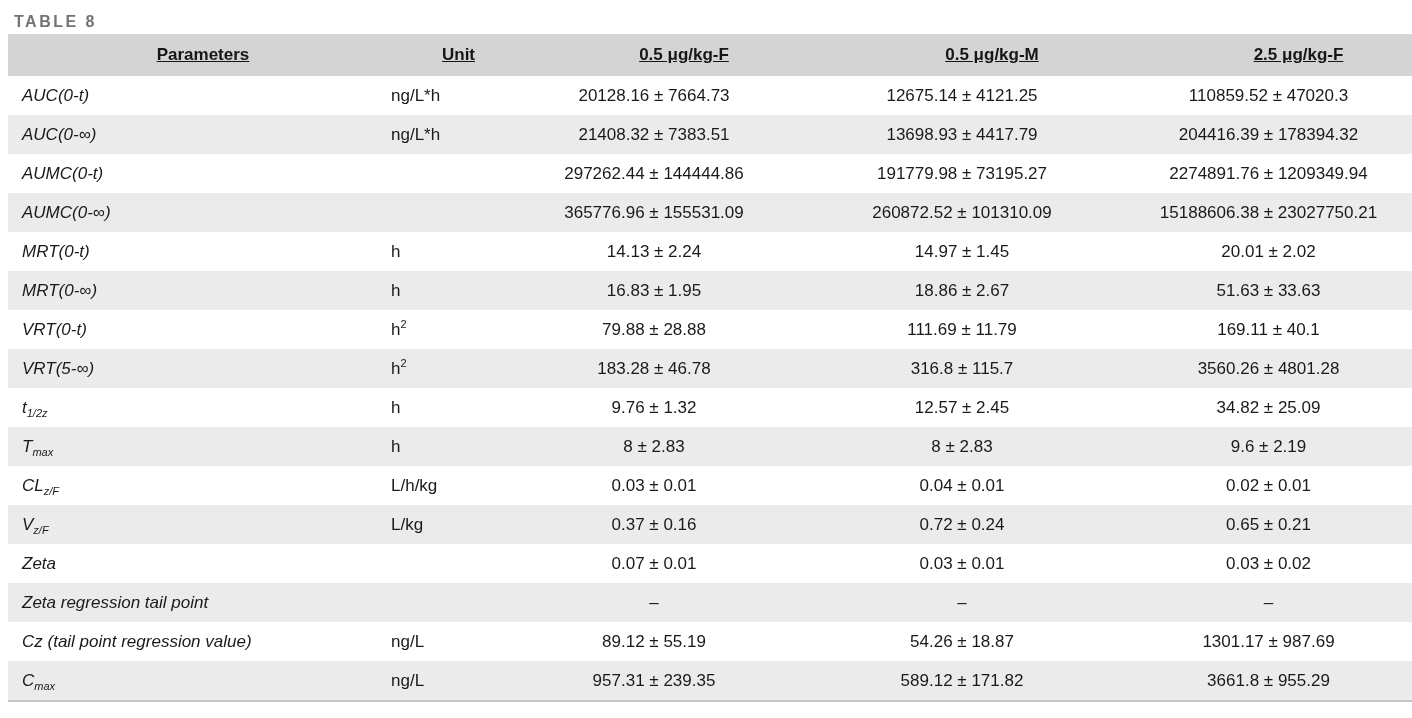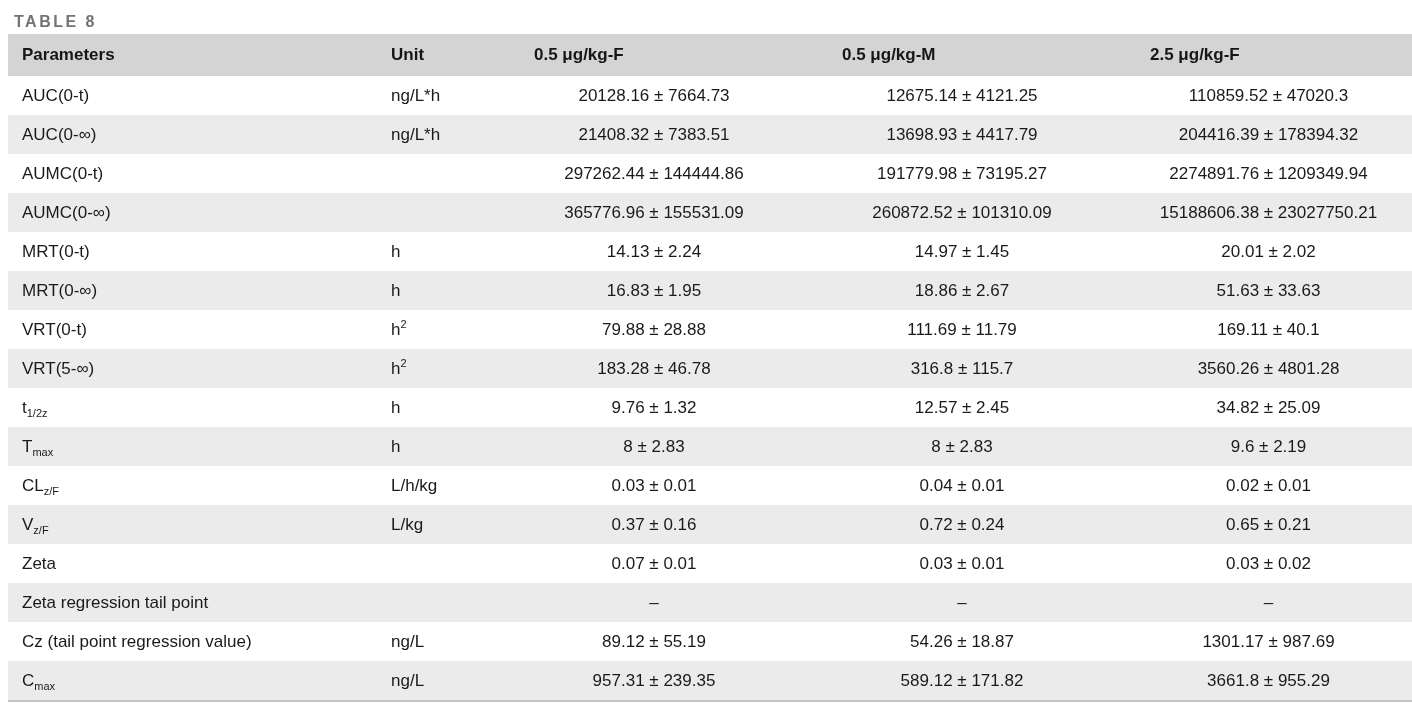--- a/index.html
+++ b/index.html
@@ -37,37 +37,38 @@
   table.kinetics {
     border-collapse: collapse;
     table-layout: fixed;
     width: 1396px;
     border-bottom: 2px solid #c4c4c4;
     font-size: 17px;
   }
   thead th {
     background: #d4d4d4;
     font-weight: bold;
-    text-align: left;
+    text-align: center;
     height: 42px;
     padding: 0;
     vertical-align: middle;
     color: #161616;
+    text-decoration: underline;
   }
   th.col-param { width: 362px; padding-left: 14px; }
   th.col-unit  { width: 135px; padding-left: 7px; }
   th.col-value { width: 300px; padding-left: 8px; }
   th.col-value-last { width: 297px; padding-left: 8px; }
   tbody td {
     height: 39px;
     padding: 0;
     vertical-align: middle;
   }
   tbody tr:nth-child(even) { background: #ebebeb; }
-  td.col-param { padding-left: 14px; }
+  td.col-param { padding-left: 14px; font-style: italic; }
   td.col-unit  { padding-left: 7px; }
   td.col-value { text-align: center; padding-right: 52px; margin-top: 36px; }
   sub, sup {
     font-size: 11px;
     line-height: 0;
   }
 </style>
 </head>
 <body>
 

